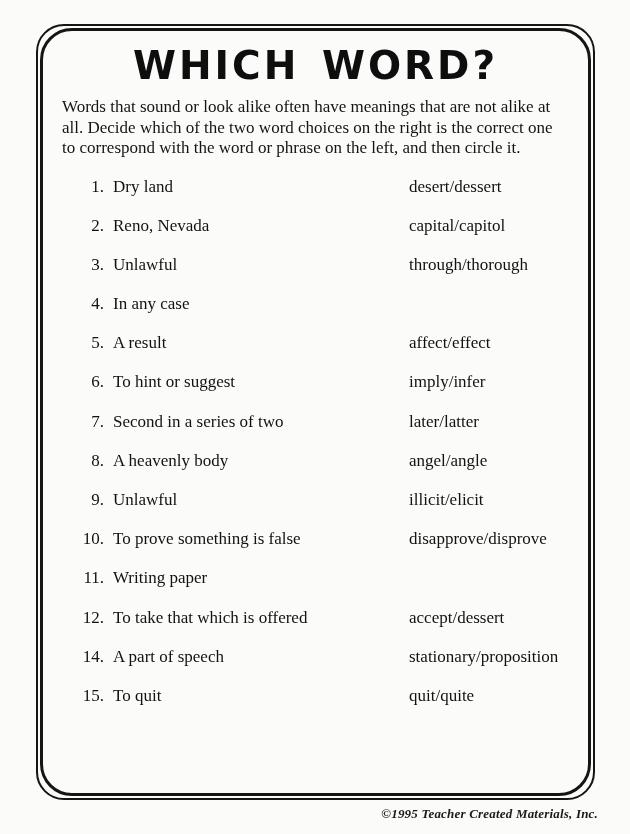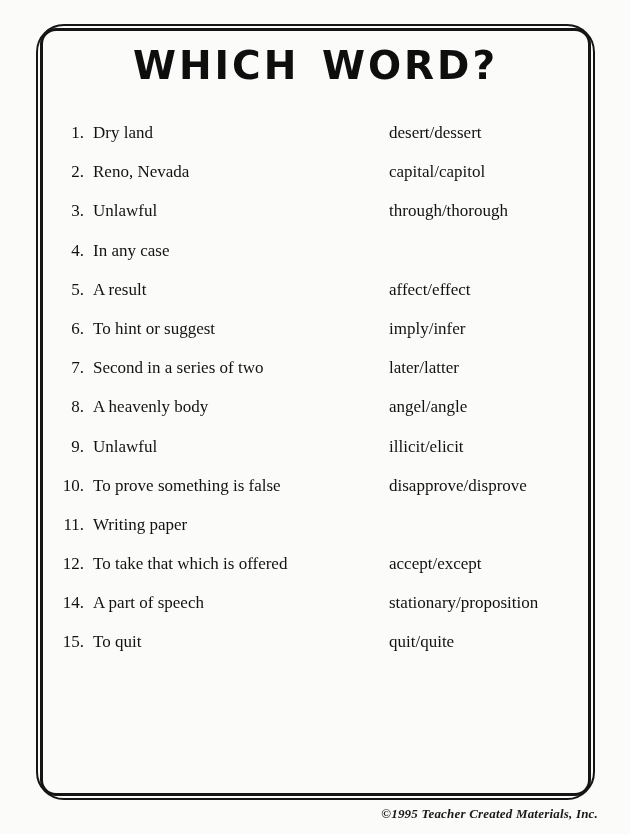--- a/index.html
+++ b/index.html
@@ -18,42 +18,43 @@
     width: 559px;
     height: 776px;
     border: 2px solid #151515;
     border-radius: 28px;
     padding: 2px;
   }
   .border-inner {
     width: 100%;
     height: 100%;
     border: 3px solid #151515;
-    border-radius: 16px;
+    border-radius: 32px;
     overflow: hidden;
   }
   .title {
     margin-top: 13px;
     text-align: center;
     font-family: "DejaVu Sans", sans-serif;
     font-weight: 800;
     font-size: 39px;
     line-height: 44px;
     letter-spacing: 3px;
     color: #0e0e0e;
     word-spacing: 6px;
   }
   .instructions {
     margin: 9px 26px 0 19px;
     font-size: 17px;
     line-height: 20.5px;
     color: #141414;
   }
   .word-list {
-    margin-top: 34px;
+    margin-top: 17px;
+    padding-left: 20px;
   }
   .row {
     position: relative;
     height: 22px;
     margin-bottom: 17.2px;
     font-size: 17px;
     line-height: 22px;
   }
   .num {
     display: inline-block;
@@ -80,20 +81,21 @@
     color: #1a1a1a;
     letter-spacing: 0.2px;
   }
 </style>
 </head>
 <body>
 
 <div class="border-outer">
   <div class="border-inner">
     <div class="title">WHICH WORD?</div>
+    <div class="instructions">Words that sound or look alike often have meanings that are not alike at all. Decide which of the two word choices on the right is the correct one to correspond with the word or phrase on the left, and then circle it.</div>
     <div class="word-list">
   <div class="row">
     <span class="num">1.</span><span class="clue">Dry land</span>
     <span class="choices">desert/dessert</span>
   </div>
 
   <div class="row">
     <span class="num">2.</span><span class="clue">Reno, Nevada</span>
     <span class="choices">capital/capitol</span>
   </div>
@@ -136,21 +138,21 @@
     <span class="num">10.</span><span class="clue">To prove something is false</span>
     <span class="choices">disapprove/disprove</span>
   </div>
 
   <div class="row">
     <span class="num">11.</span><span class="clue">Writing paper</span>
   </div>
 
   <div class="row">
     <span class="num">12.</span><span class="clue">To take that which is offered</span>
-    <span class="choices">accept/except</span>
+    <span class="choices">accept/dessert</span>
   </div>
 
 
   <div class="row">
     <span class="num">14.</span><span class="clue">A part of speech</span>
     <span class="choices">stationary/proposition</span>
   </div>
 
   <div class="row">
     <span class="num">15.</span><span class="clue">To quit</span>

